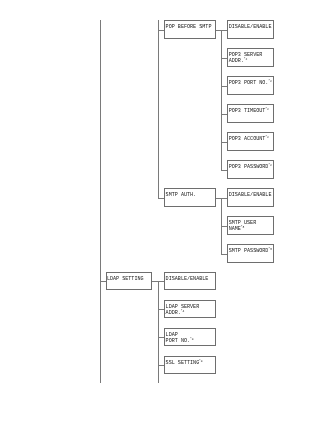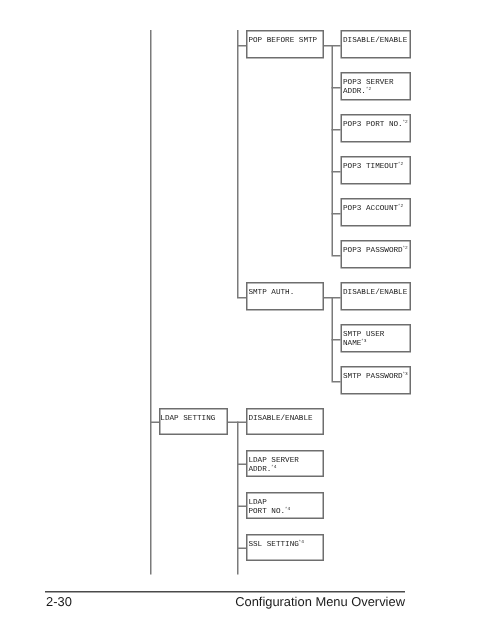--- a/index.html
+++ b/index.html
@@ -121,19 +121,14 @@
 
   <div class="node c2" style="top:327.7px;">
     <div class="lbl"><span>LDAP</span>
 <span>PORT NO.</span><span class="sup">*4</span></div>
   </div>
 
   <div class="node c2" style="top:355.7px;">
     <div class="lbl"><span>SSL SETTING</span><span class="sup">*4</span></div>
   </div>
 
-  <div class="footer">
-    <div class="rule"></div>
-    <div class="pg">2-30</div>
-    <div class="tt">Configuration Menu Overview</div>
-  </div>
 
 </div>
 
 </body></html>

